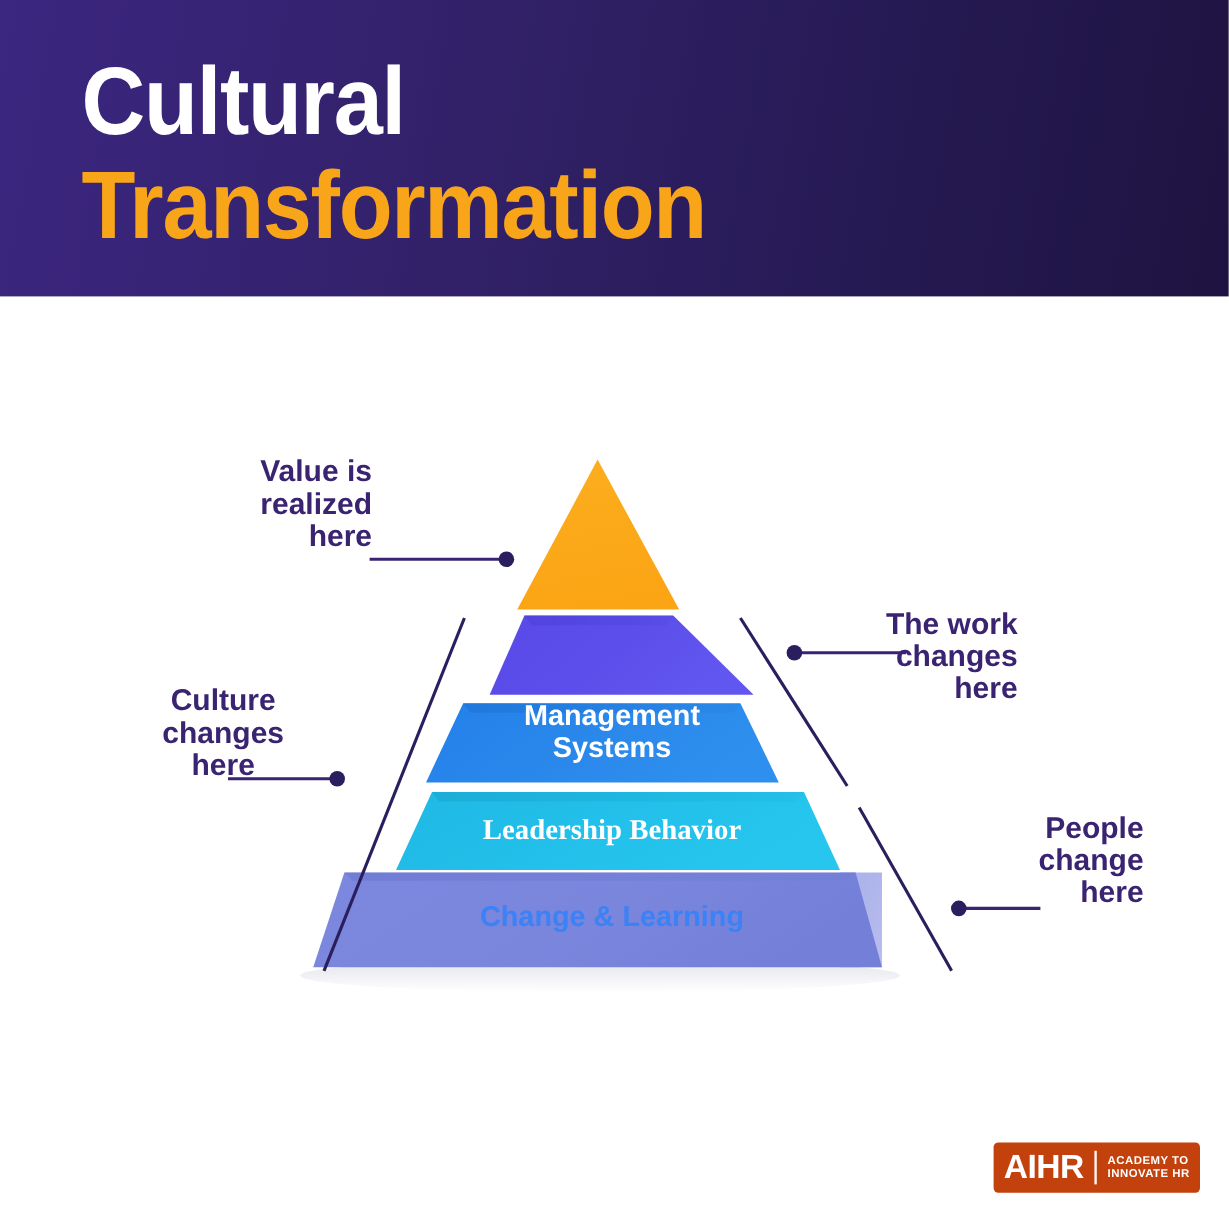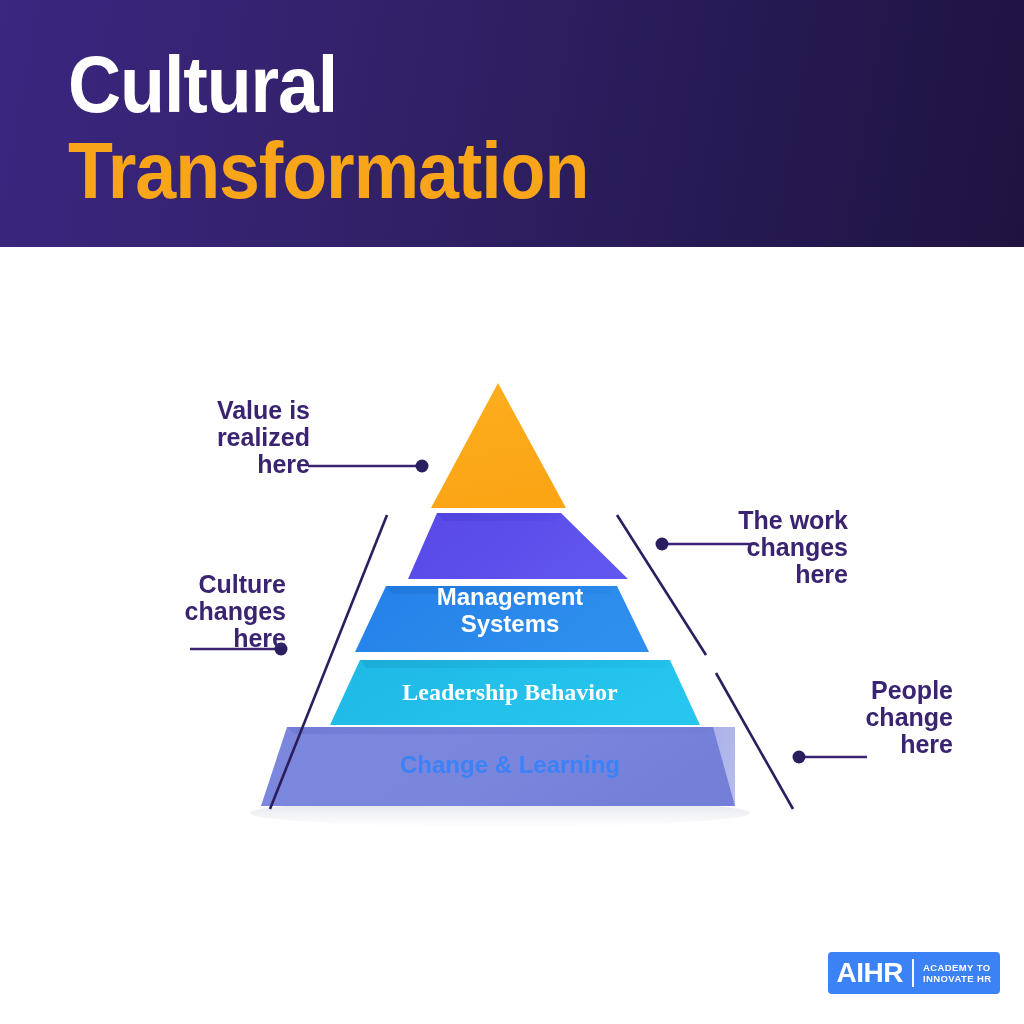--- a/index.html
+++ b/index.html
@@ -92,45 +92,45 @@
 
   
   .callout {
     position: absolute;
     font-weight: bold;
     font-size: 25px;
     line-height: 27px;
     color: #3a2471;
   }
   #callout-value {
-    left: 120px; top: 150px; width: 190px;
+    left: 120px; top: 133px; width: 190px;
     text-align: right;
   }
   #callout-culture {
     left: 86px; top: 324px; width: 200px;
-    text-align: right;
+    text-align: center;
   }
   #callout-work {
     left: 648px; top: 212px; width: 200px;
     text-align: right;
     margin-top: 48px;
   }
   #callout-people {
     left: 758px; top: 430px; width: 195px;
     text-align: right;
   }
 
   
   #aihr-logo {
     position: absolute;
     left: 828px;
     top: 705px;
     width: 172px;
     height: 42px;
-    background: #3b82f6;
+    background: #c2410c;
     border-radius: 4px;
     display: flex;
     align-items: center;
     justify-content: center;
     gap: 9px;
   }
   #aihr-wordmark {
     font-weight: bold;
     font-size: 28px;
     letter-spacing: -0.5px;

